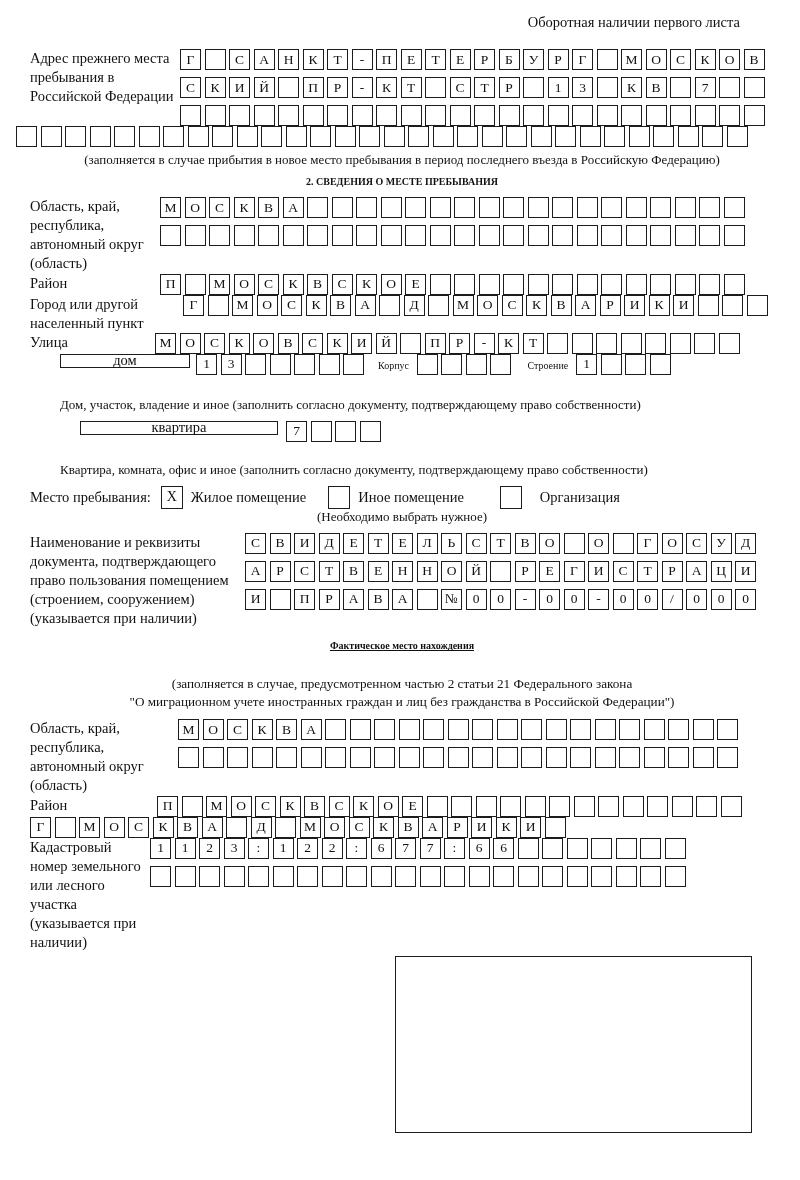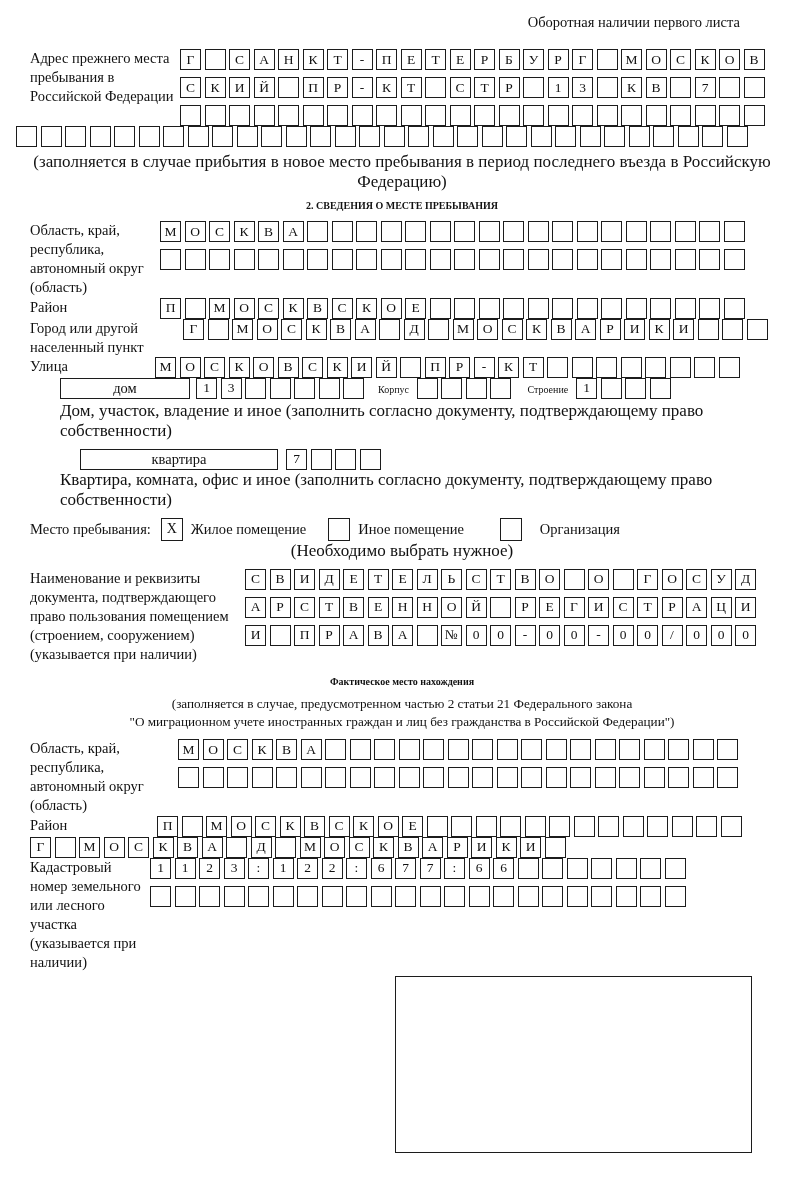--- a/index.html
+++ b/index.html
@@ -15,29 +15,29 @@
   .frow { display:flex; align-items:flex-start; }
   .flabel { font-size:14.5px; line-height:1.32; flex:none; padding-right:6px; }
   .rowstack { display:flex; flex-direction:column; gap:7px; }
   .cells { display:flex; gap:3.5px; flex:none; }
   .cell {
     width:21px; height:21px; flex:none;
     border:1.5px solid #1c1c1c;
     display:flex; align-items:center; justify-content:center;
     font-size:13.5px;
   }
-  .caption { font-size:17px; text-align:center; margin:0 0 8px 0; }
-  .caption.left { text-align:left; margin-left:30px; }
+  .caption { font-size:13px; text-align:center; margin:0 0 8px 0; }
+  .caption.left { text-align:left; margin-left:30px;margin-top:20px; }
   .sec-title { font-size:10px; font-weight:bold; text-align:center; margin:8px 0 10px 0; }
 
   .w150{width:150px;} .w130{width:130px;} .w153{width:153px;} .w125{width:125px;}
   .w215{width:215px;} .w148{width:148px;} .w127{width:127px;} .w160{width:160px;} .w120{width:120px;}
 
   .bigbox {
-    height:21px; border:1.5px solid #1c1c1c; flex:none;
+    height:14px; border:1.5px solid #1c1c1c; flex:none;
     display:flex; align-items:center; justify-content:center; font-size:14.5px;
   }
   .inline-label { font-size:10px; line-height:23px; flex:none; }
 
   .chk {
     width:22px; height:23px; border:1.5px solid #1c1c1c; flex:none;
     display:flex; align-items:center; justify-content:center; font-size:14px;
   }
   .chk-label { font-size:14.5px; line-height:23px; flex:none; }
 
@@ -438,21 +438,21 @@
           <div class="cell">0</div>
           <div class="cell">0</div>
           <div class="cell">/</div>
           <div class="cell">0</div>
           <div class="cell">0</div>
           <div class="cell">0</div>
         </div>
     </div>
   </div>
 
-  <div class="sec-title" style="margin-top:12px;margin-bottom:8px;">Фактическое место нахождения</div>
+  <div class="sec-title" style="margin-top:12px;margin-bottom:24px;text-decoration:underline;">Фактическое место нахождения</div>
   <div class="actual-captions">
     <div>(заполняется в случае, предусмотренном частью 2 статьи 21 Федерального закона</div>
     <div>"О миграционном учете иностранных граждан и лиц без гражданства в Российской Федерации")</div>
   </div>
 
   <div class="frow">
     <div class="flabel w148">Область, край, республика, автономный округ (область)</div>
     <div class="rowstack">
       <div class="cells">
           <div class="cell">М</div>

